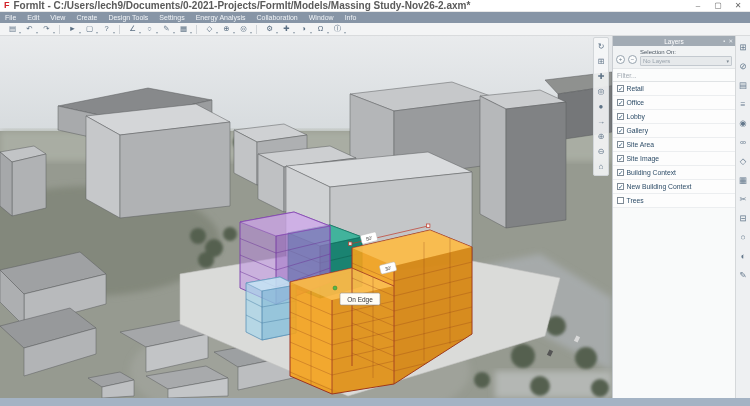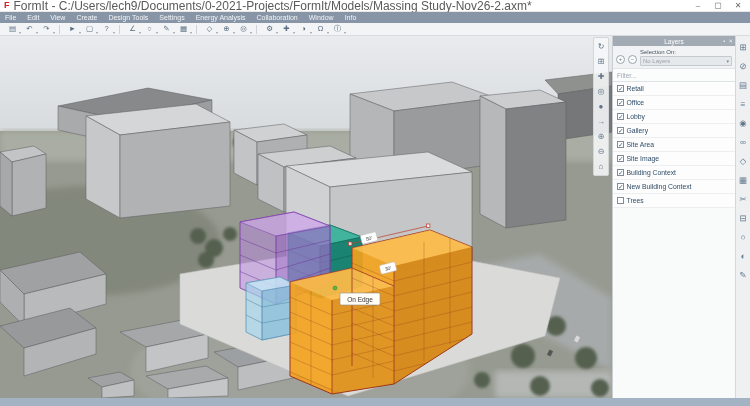--- a/index.html
+++ b/index.html
@@ -4,21 +4,21 @@
 <style>
   * { margin:0; padding:0; box-sizing:border-box; }
   body { font-family:"Liberation Sans", sans-serif; background:#e0e0e0; }
   .app { position:relative; width:750px; height:406px; background:#fff; overflow:hidden;
          font-family:"Liberation Sans", sans-serif; }
 
   
   .titlebar { position:absolute; top:0; left:0; width:750px; height:12px; background:#ffffff;
               display:flex; align-items:center; padding-left:4px; border-bottom:1px solid #e8e8e8; }
   .logo { color:#d2232a; font-weight:bold; font-size:9px; line-height:9px; margin-right:4px; }
-  .wtitle { font-size:12px; color:#5a5a5a; white-space:nowrap; }
+  .wtitle { font-size:10px; color:#5a5a5a; white-space:nowrap;font-weight:bold; }
   .wincontrols { position:absolute; right:2px; top:0; height:12px; display:flex; }
   .winbtn { width:20px; height:12px; font-size:8px; line-height:12px; text-align:center;
             color:#666; cursor:default; }
 
   
   .menubar { position:absolute; top:12px; left:0; width:750px; height:11px; background:#8795a6;
              display:flex; align-items:center; padding-left:5px; gap:11px; }
   .menu-item { font-size:7px; color:#f2f5f8; white-space:nowrap; }
 
   

